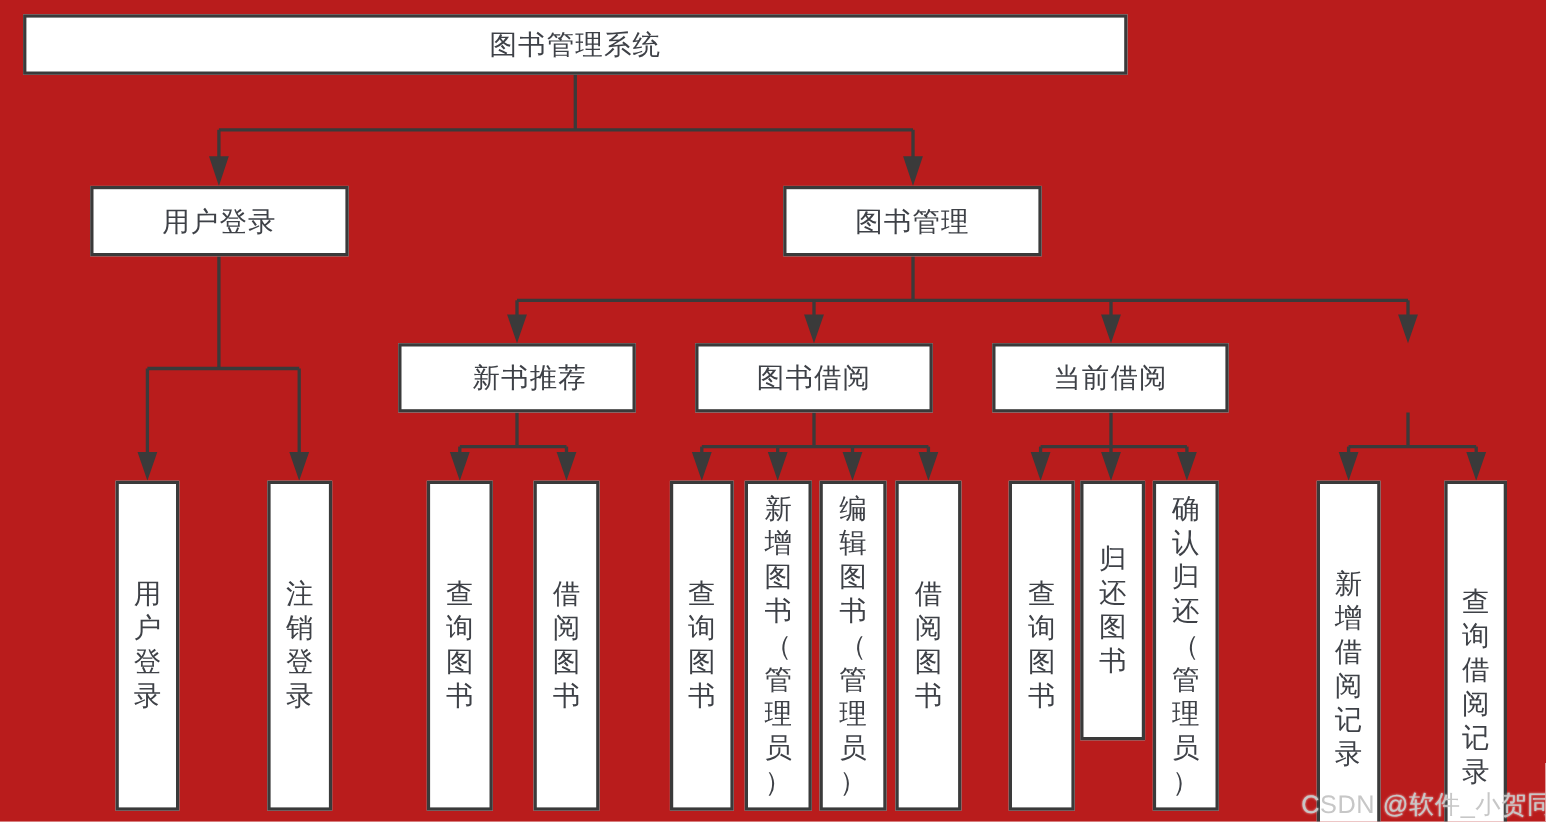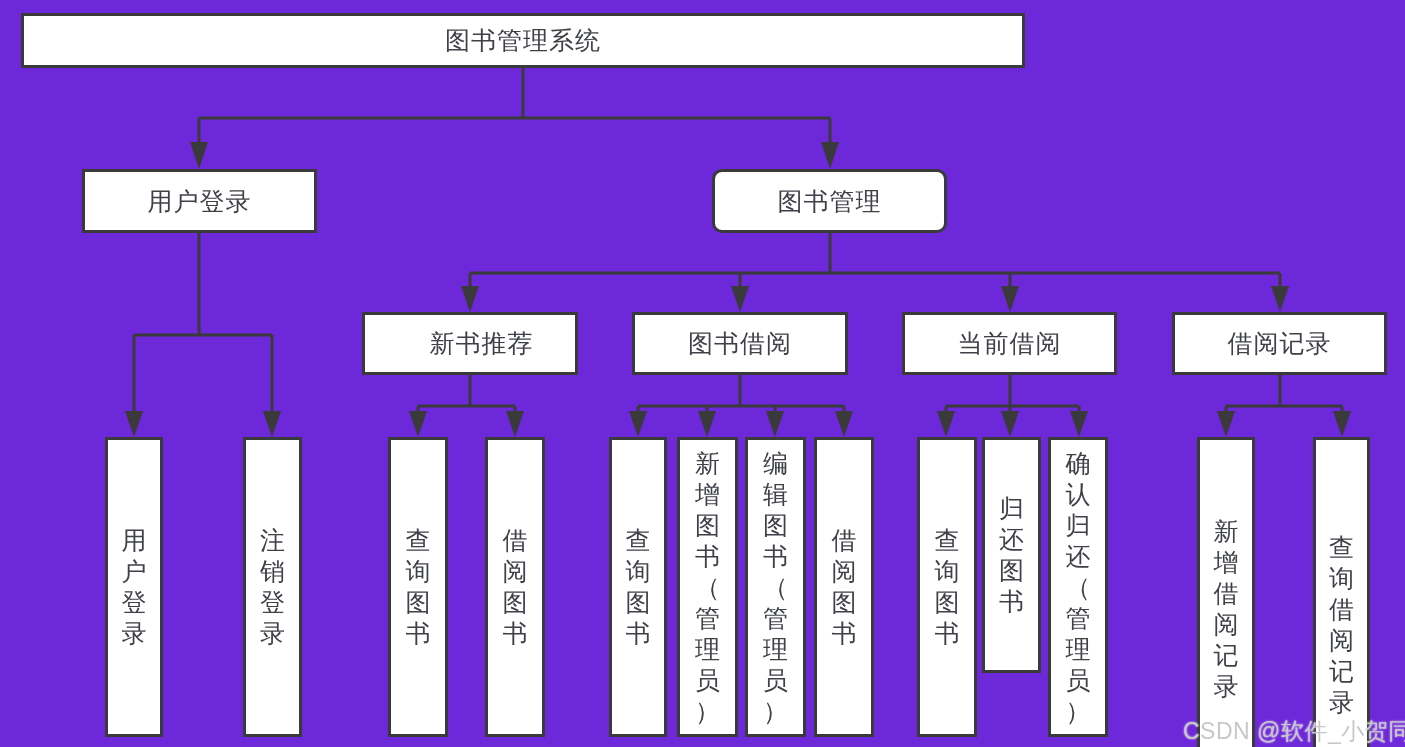--- a/index.html
+++ b/index.html
@@ -5,21 +5,21 @@
   html, body {
     margin: 0;
     padding: 0;
     background: #ffffff;
     font-family: "Liberation Sans", "DejaVu Sans", sans-serif;
   }
   #canvas {
     position: relative;
     width: 1405px;
     height: 747px;
-    background: #6d28d9;
+    background: #b91c1c;
     overflow: hidden;
   }
   #connectors {
     position: absolute;
     left: 0; top: 0;
     width: 1405px; height: 747px;
     z-index: 1;
   }
   .node {
     position: absolute;
@@ -133,36 +133,33 @@
     </g>
   </svg>
 
   <div class="node" style="left:21px; top:13px; width:1004px; height:55px;">
     <span class="hlabel">图书管理系统</span>
   </div>
 
   <div class="node" style="left:82px; top:169px; width:235px; height:64px;">
     <span class="hlabel">用户登录</span>
   </div>
-  <div class="node" style="left:712px; top:169px; width:235px; height:64px;border-radius:10px;">
+  <div class="node" style="left:712px; top:169px; width:235px; height:64px;">
     <span class="hlabel">图书管理</span>
   </div>
 
   <div class="node" style="left:362px; top:312px; width:216px; height:63px;padding-left:23px;">
     <span class="hlabel">新书推荐</span>
   </div>
   <div class="node" style="left:632px; top:312px; width:216px; height:63px;">
     <span class="hlabel">图书借阅</span>
   </div>
   <div class="node" style="left:902px; top:312px; width:215px; height:63px;">
     <span class="hlabel">当前借阅</span>
   </div>
-  <div class="node" style="left:1172px; top:312px; width:215px; height:63px;">
-    <span class="hlabel">借阅记录</span>
-  </div>
 
   <div class="node vnode" style="left:105px; top:437px; width:58px; height:300px;">
     <span class="vlabel">用户登录</span>
   </div>
   <div class="node vnode" style="left:243px; top:437px; width:59px; height:300px;">
     <span class="vlabel">注销登录</span>
   </div>
 
   <div class="node vnode" style="left:388px; top:437px; width:60px; height:300px;">
     <span class="vlabel">查询图书</span>

